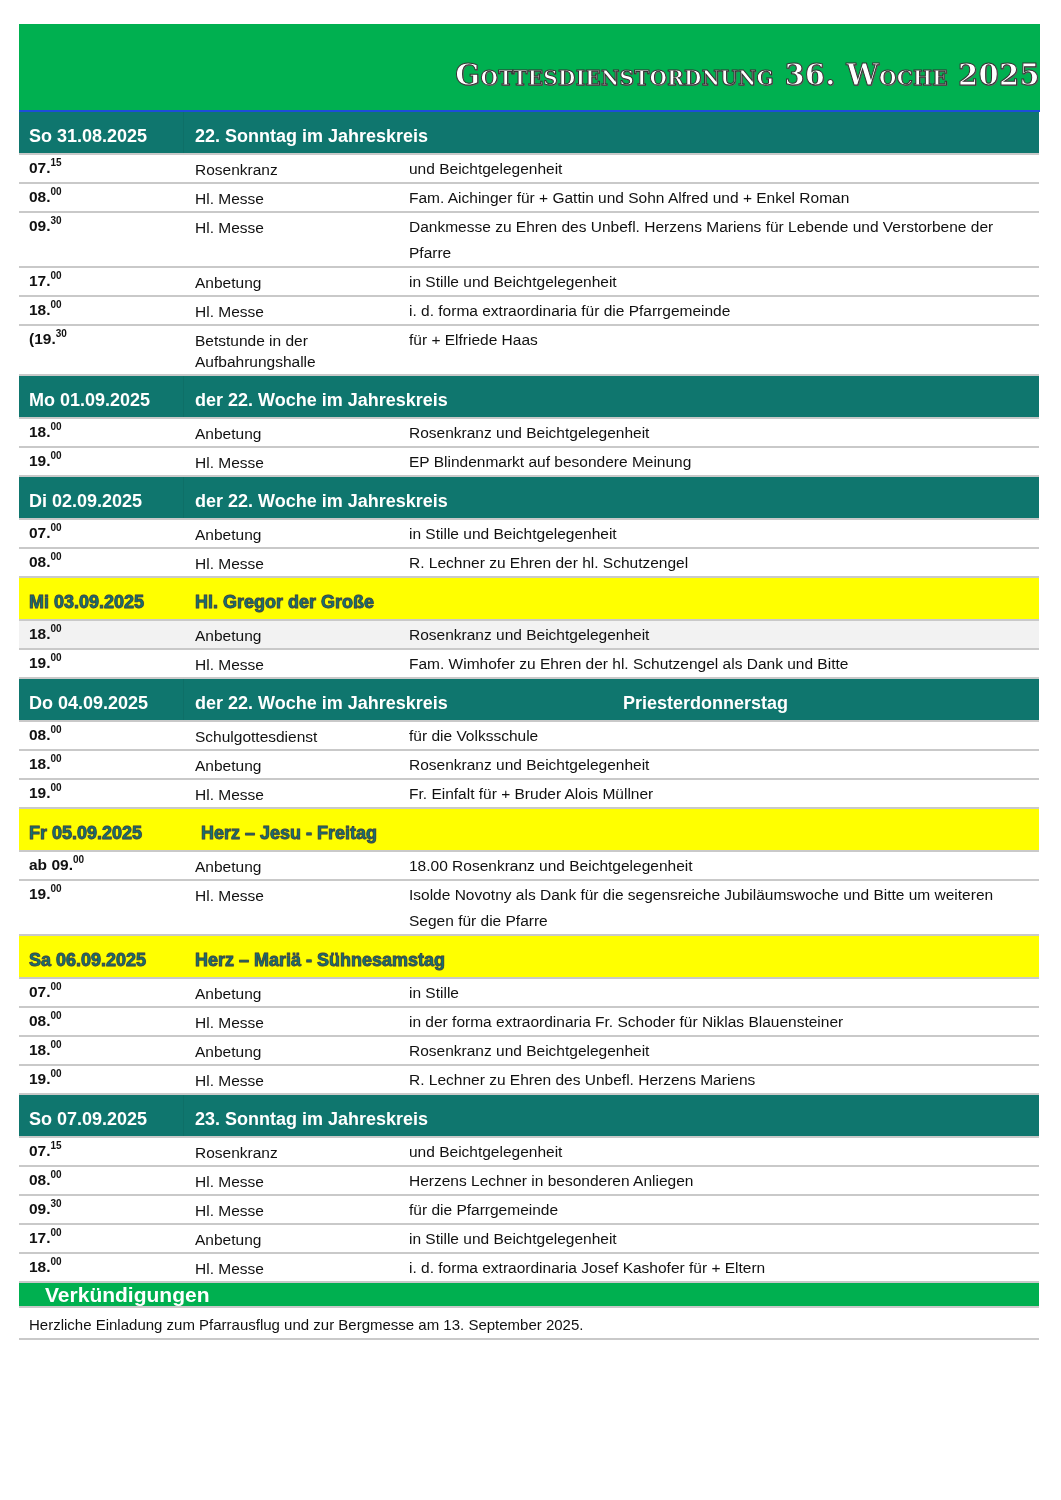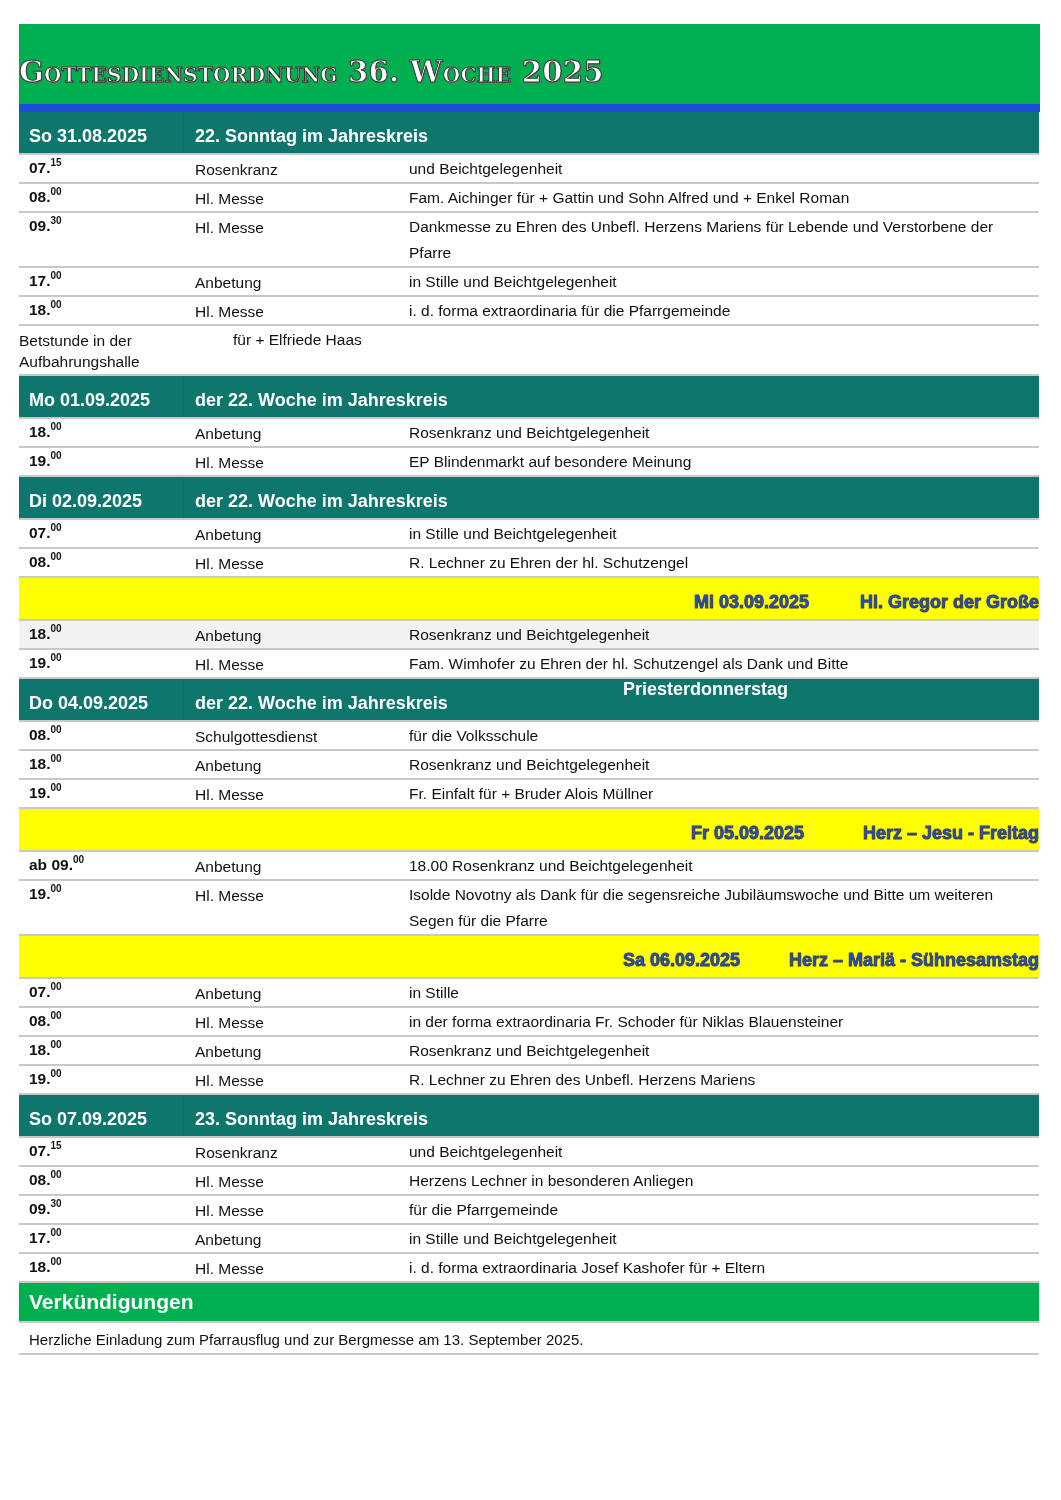--- a/index.html
+++ b/index.html
@@ -3,65 +3,65 @@
 <meta charset="utf-8">
 <style>
   * { box-sizing: border-box; margin: 0; padding: 0; }
   html, body { width: 1061px; height: 1500px; background: #ffffff; }
   body { font-family: "Liberation Sans", "DejaVu Sans", sans-serif; color: #111; position: relative; }
 
   .sheet { position: absolute; left: 19px; top: 24px; width: 1021px; }
 
   .title-band {
     height: 88px; background: #00b050;
-    display: flex; align-items: center; justify-content: flex-start;
-    border-bottom: 8px solid #1d4ed8;
+    display: flex; align-items: center; justify-content: flex-end;
+    border-bottom: 2px solid #1d4ed8;
   }
   .title-text {
     font-family: "DejaVu Serif", "Liberation Serif", serif;
     font-variant: small-caps; font-weight: bold;
     font-size: 29px; letter-spacing: 0.3px;
     color: #ffffff;
     -webkit-text-stroke: 1px #333;
     text-shadow: 1px 1px 0 #666;
     padding-top: 16px;
   }
 
   .day-header {
     height: 43px; display: flex; align-items: flex-end;
     padding-bottom: 6px;
     font-size: 18px; font-weight: bold;
     border-bottom: 2px solid #c9c9c9;
     position: relative;
   }
   .day-header.green { background: #0f766e; color: #fff; width: 1020px; }
-  .day-header.yellow { background: #ffff00; color: #1d4ed8; -webkit-text-stroke: 0.8px #444; text-shadow: 0 0 1px #444; width: 1020px; justify-content: flex-end; }
+  .day-header.yellow { background: #ffff00; color: #0f766e; -webkit-text-stroke: 0.8px #444; text-shadow: 0 0 1px #444; width: 1020px; }
   .day-header .date { width: 176px; padding-left: 10px; }
   .day-header .feast { padding-left: 0; }
   .day-header .feast.indent { padding-left: 6px; }
-  .day-header .extra { position: absolute; left: 604px; bottom: 20px; }
+  .day-header .extra { position: absolute; left: 604px; bottom: 6px; }
   .day-header.green::after {
     content: ""; position: absolute; left: 164px; top: 0; bottom: 0; width: 1px; background: rgba(0,0,0,0.06);
   }
 
   .row {
     display: flex; min-height: 27px; font-size: 15.5px;
     border-bottom: 2px solid #c9c9c9;
     width: 1020px;
   }
   .row.shaded { background: #f2f2f2; }
   .row .time { width: 176px; padding-left: 10px; padding-top: 4px; font-weight: bold; white-space: nowrap; }
   .row .time sup { font-size: 10px; position: relative; top: -1px; vertical-align: top; line-height: 1; }
   .row .service { width: 214px; padding-top: 4px; line-height: 21px; padding-bottom: 2px; }
   .row .intention { flex: 1; padding-top: 4px; line-height: 26px; margin-top: -3px; padding-right: 10px; padding-bottom: 0; }
 
   .ann-header {
-    height: 40px; background: #00b050; color: #fff;
+    height: 25px; background: #00b050; color: #fff;
     font-size: 21px; font-weight: bold;
-    display: flex; align-items: center; padding-left: 10px;
+    display: flex; align-items: center; padding-left: 26px;
     border-bottom: 2px solid #c9c9c9; width: 1020px;
     margin-top: 0;
   }
   .ann-text {
     font-size: 15px; padding: 8px 10px 4px 10px; min-height: 32px;
     border-bottom: 2px solid #c9c9c9; width: 1020px;
   }
 </style>
 </head>
 <body>
@@ -95,20 +95,21 @@
         <div class="time"><span>17.</span><sup>00</sup></div>
         <div class="service">Anbetung</div>
         <div class="intention">in Stille und Beichtgelegenheit</div>
       </div>
       <div class="row">
         <div class="time"><span>18.</span><sup>00</sup></div>
         <div class="service">Hl. Messe</div>
         <div class="intention">i. d. forma extraordinaria für die Pfarrgemeinde</div>
       </div>
       <div class="row">
+        <div class="time"><span>(19.</span><sup>30</sup></div>
         <div class="service">Betstunde in der Aufbahrungshalle</div>
         <div class="intention">für + Elfriede Haas</div>
       </div>
       <div class="day-header green">
         <span class="date">Mo 01.09.2025</span>
         <span class="feast">der 22. Woche im Jahreskreis</span>
       </div>
       <div class="row">
         <div class="time"><span>18.</span><sup>00</sup></div>
         <div class="service">Anbetung</div>

